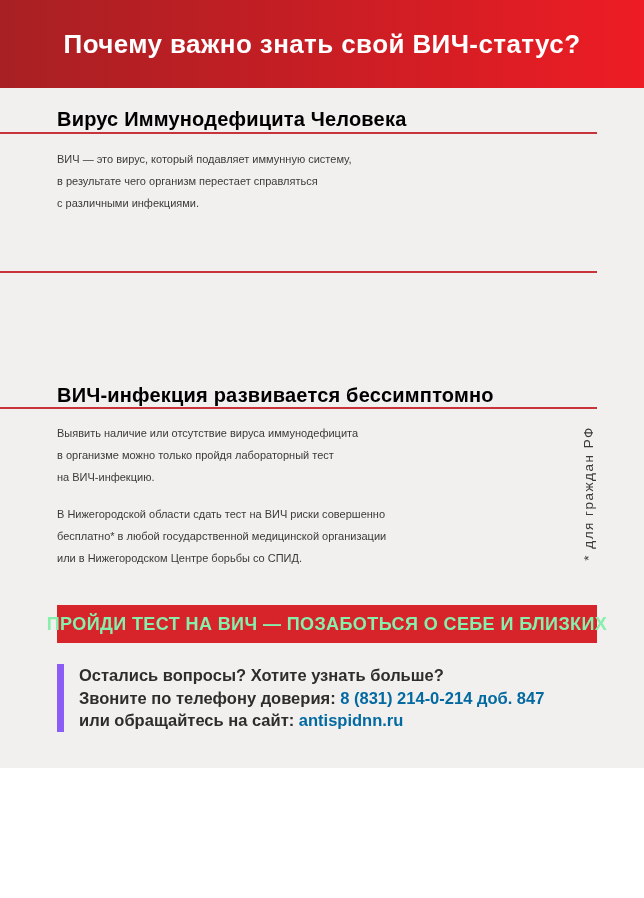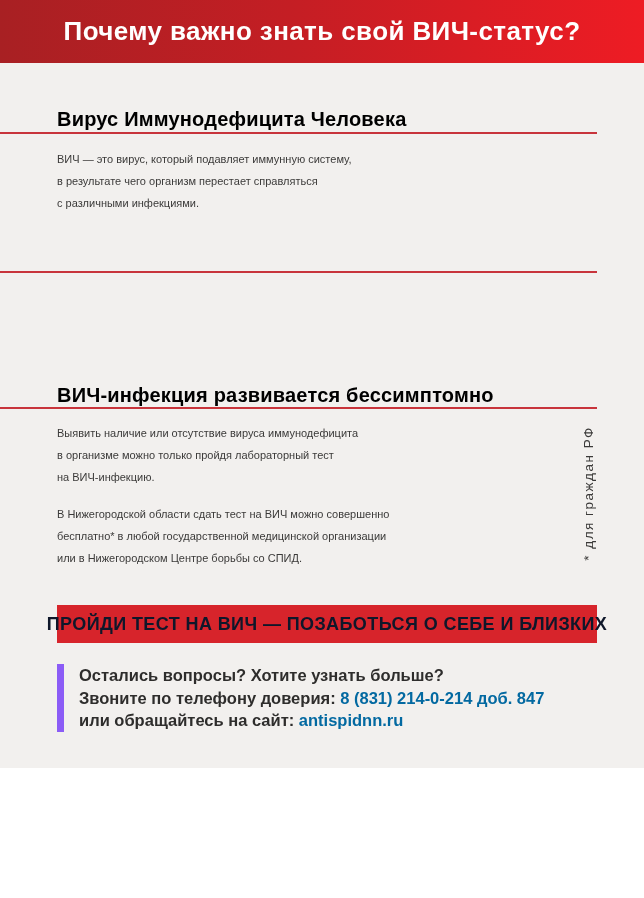--- a/index.html
+++ b/index.html
@@ -3,21 +3,21 @@
 <meta charset="utf-8">
 <style>
   html,body{margin:0;padding:0;background:#e8e6e4;}
   .page{
     position:relative;width:644px;height:898px;margin:0 auto;
     background:#F2F0EE;overflow:hidden;
     font-family:"Liberation Sans",sans-serif;color:#3B3A39;
   }
   
   .header{
-    position:absolute;top:0;left:0;width:644px;height:63px;
+    position:absolute;top:0;left:0;width:644px;height:88px;
     background:linear-gradient(90deg,#A82023 0%,#C41E24 45%,#EE1C24 100%);
     display:flex;align-items:center;justify-content:center;
   }
   .header .title{color:#ffffff;font-size:26px;font-weight:bold;letter-spacing:.4px;margin:0;}
   
   .section-heading{
     position:absolute;left:57px;margin:0;
     color:#000000;font-size:20px;font-weight:bold;letter-spacing:.2px;
   }
   .rule{position:absolute;left:0;width:597px;height:2px;background:#C8343B;}
@@ -29,21 +29,21 @@
   .side-note{
     position:absolute;left:518px;top:486px;width:140px;text-align:center;
     transform:rotate(-90deg);transform-origin:center;
     font-size:13.5px;letter-spacing:1.5px;color:#3B3A39;
   }
   
   .banner{
     position:absolute;top:605px;left:57px;width:540px;height:38px;
     background:#D7242B;display:flex;align-items:center;justify-content:center;
   }
-  .banner .banner-label{color:#0f172a;font-size:18px;font-weight:bold;letter-spacing:.4px;white-space:nowrap;}
+  .banner .banner-label{color:#86efac;font-size:18px;font-weight:bold;letter-spacing:.4px;white-space:nowrap;}
   
   .contact{
     position:absolute;top:664px;left:57px;
     border-left:7px solid #8b5cf6;padding-left:15px;
   }
   .contact p{margin:0;font-size:16.5px;font-weight:bold;line-height:22.5px;color:#2E2D2C;}
   .contact .red{color:#0369a1;}
   
   .footer{position:absolute;top:768px;left:0;width:644px;height:130px;background:#ffffff;}
 </style>
@@ -62,21 +62,21 @@
 в результате чего организм перестает справляться
 с различными инфекциями.</p>
 
   <div class="rule" style="top:271px"></div>
 
   <h2 class="section-heading" style="top:384px">ВИЧ-инфекция развивается бессимптомно</h2>
   <div class="rule" style="top:407px"></div>
   <p class="para" style="top:422px">Выявить наличие или отсутствие вируса иммунодефицита
 в организме можно только пройдя лабораторный тест
 на ВИЧ-инфекцию.</p>
-  <p class="para" style="top:503px">В Нижегородской области сдать тест на ВИЧ можно совершенно
+  <p class="para" style="top:503px">В Нижегородской области сдать тест на ВИЧ риски совершенно
 бесплатно* в любой государственной медицинской организации
 или в Нижегородском Центре борьбы со СПИД.</p>
 
   <div class="side-note">* для граждан РФ</div>
 
   <div class="banner">
     <span class="banner-label">ПРОЙДИ ТЕСТ НА ВИЧ — ПОЗАБОТЬСЯ О СЕБЕ И БЛИЗКИХ</span>
   </div>
 
   <div class="contact">

